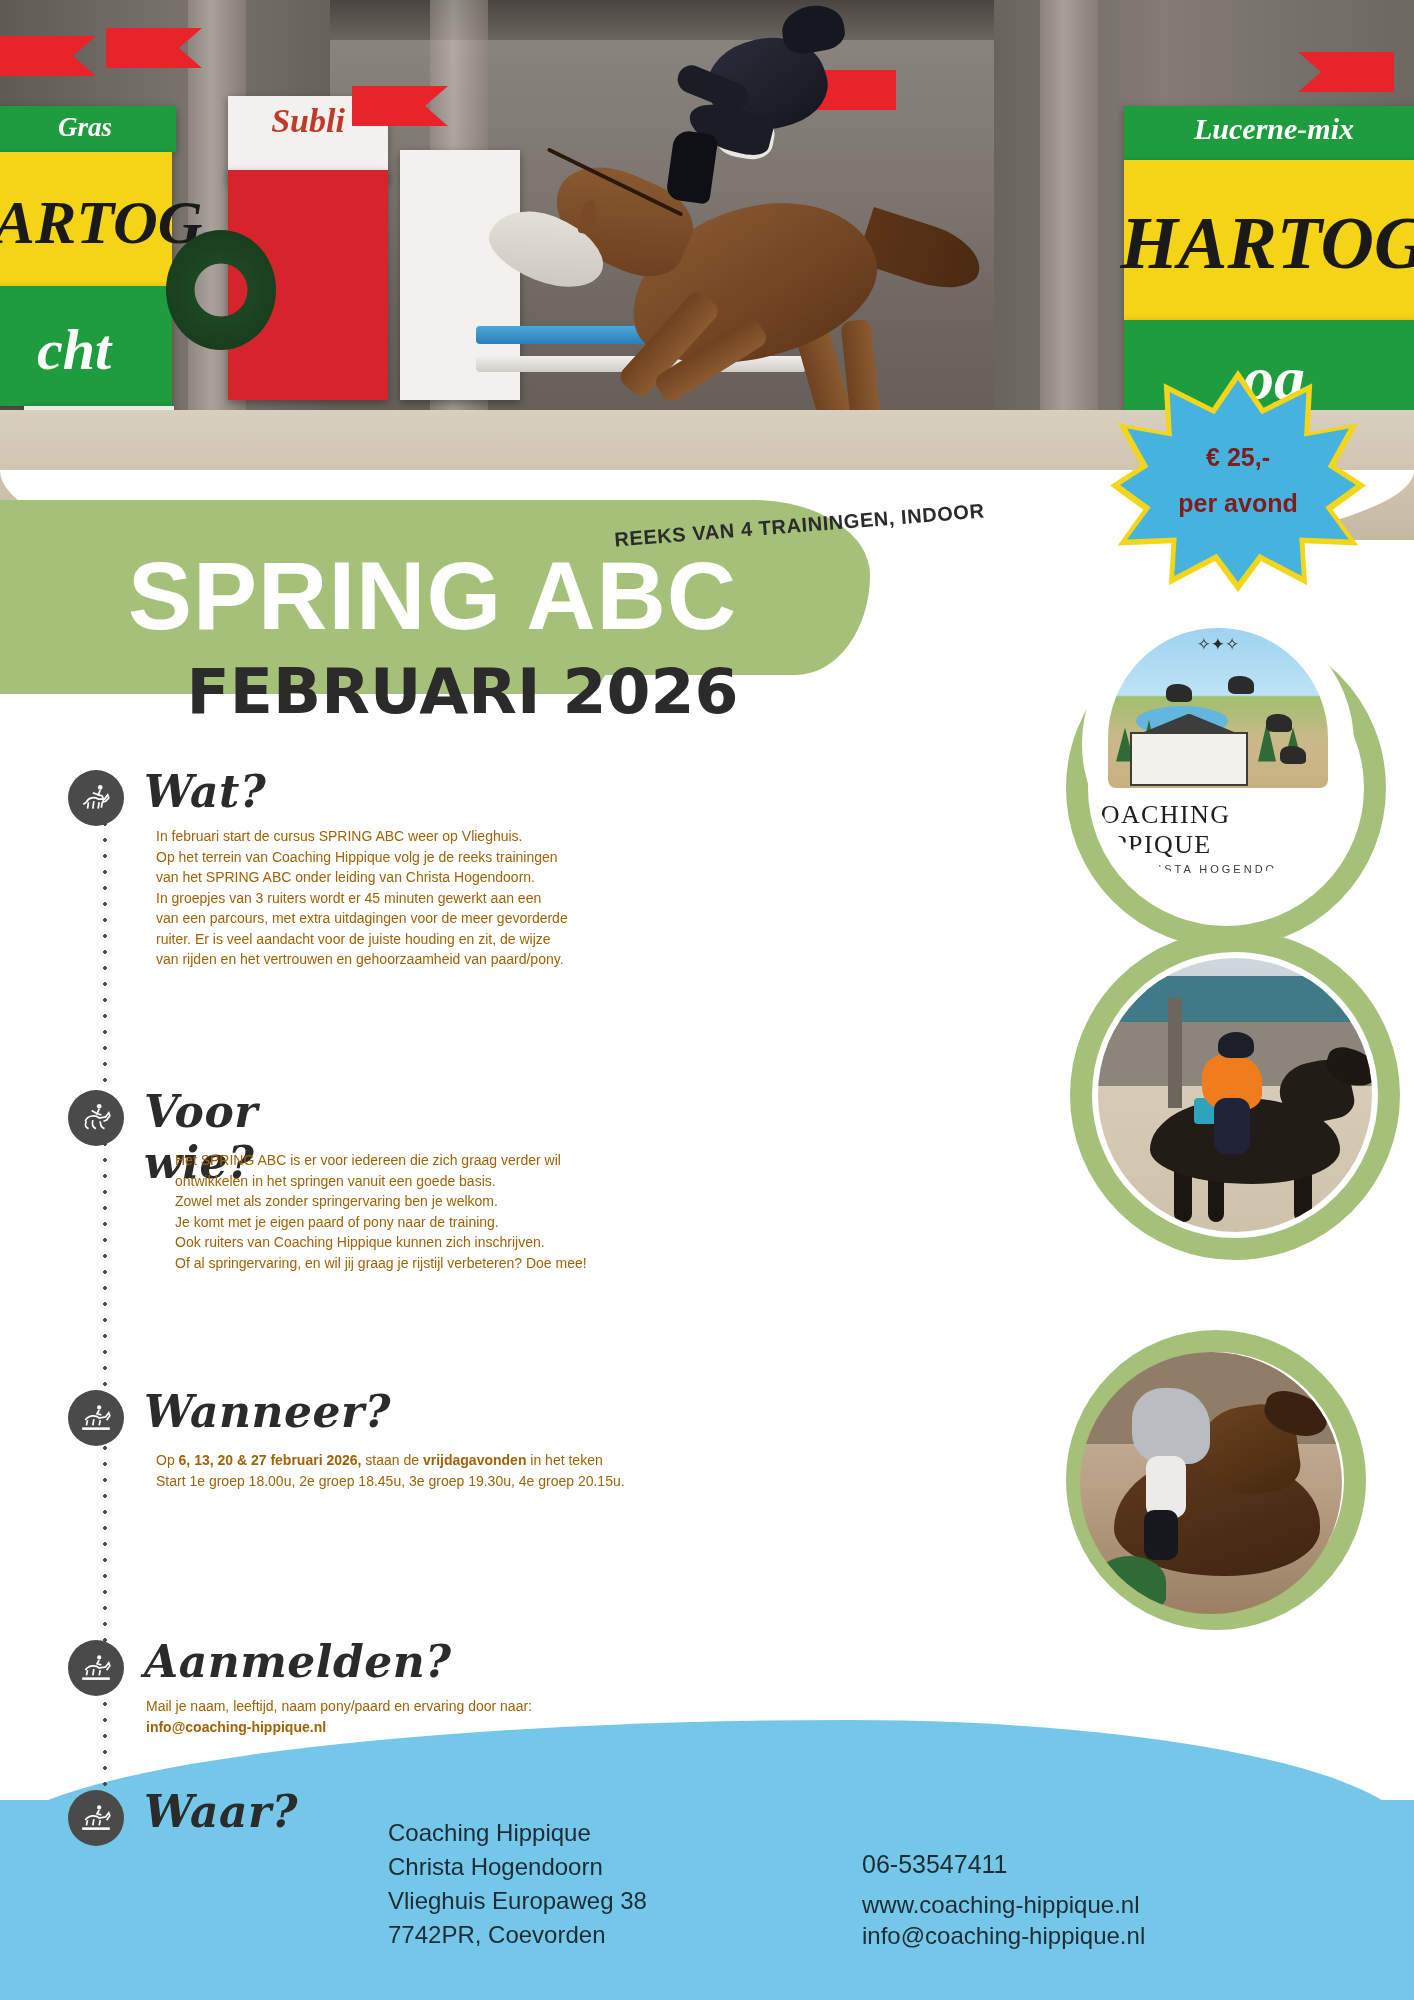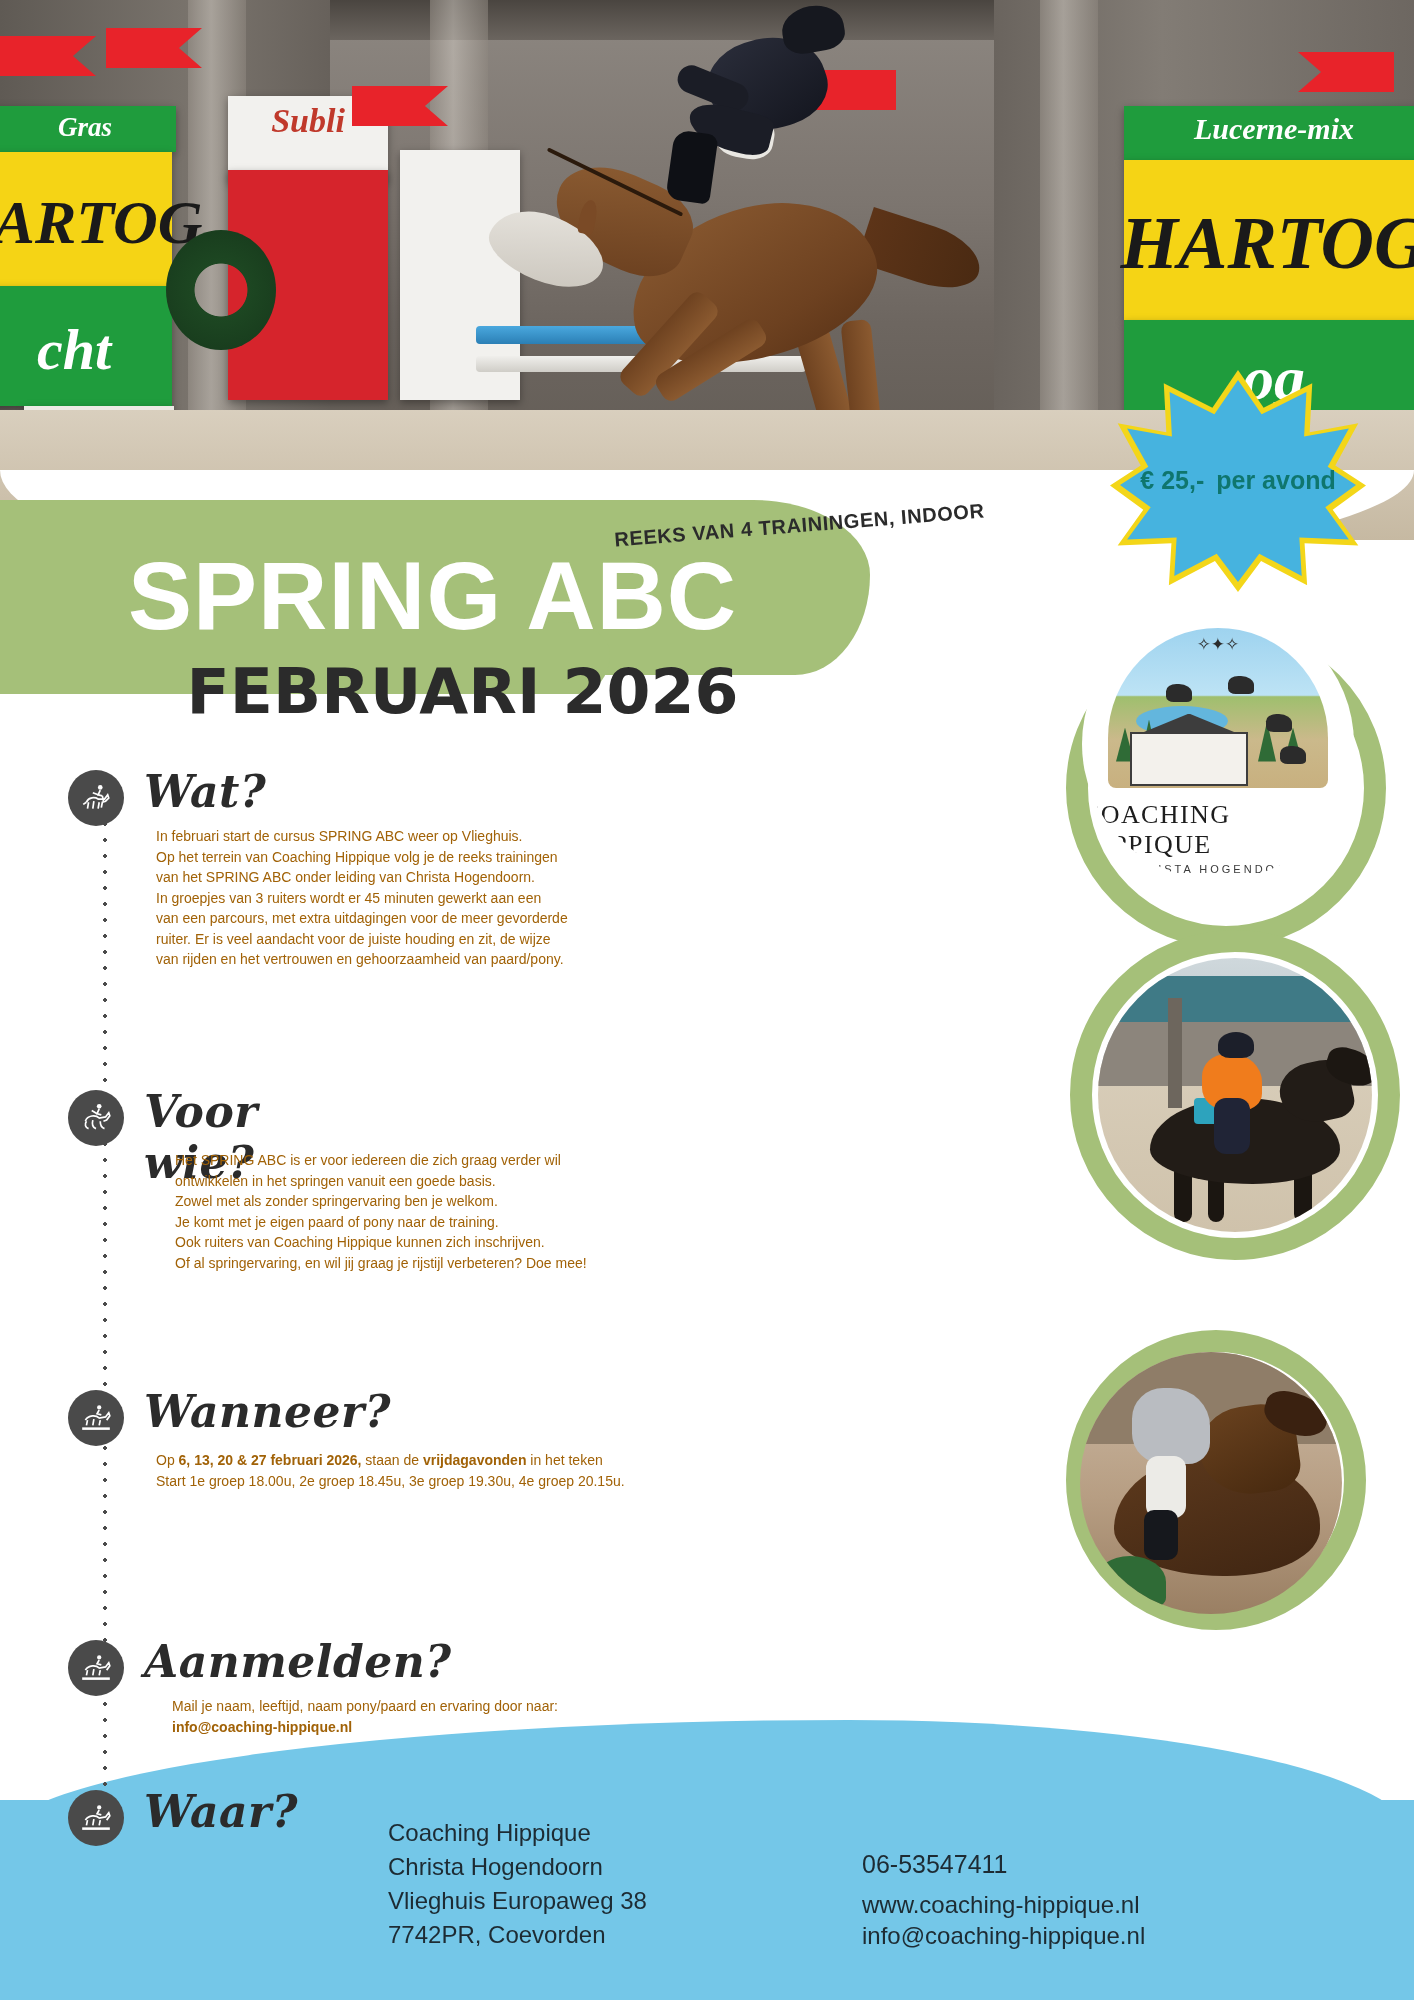--- a/index.html
+++ b/index.html
@@ -216,23 +216,23 @@
   }
   .star {
     position:absolute; inset:0;
     background:#f3d619;
     clip-path: polygon(50% 0%, 60% 17%, 79% 6%, 78% 28%, 97% 24%, 88% 43%, 100% 52%,
       87% 63%, 97% 79%, 76% 78%, 77% 97%, 59% 86%, 50% 100%, 41% 86%, 23% 97%,
       24% 78%, 3% 79%, 13% 63%, 0% 52%, 12% 43%, 3% 24%, 22% 28%, 21% 6%, 40% 17%);
   }
   .star.inner { inset:10px; background:#46b3df; }
   .star-text {
-    position:absolute; inset:0; display:flex; flex-direction:row;
+    position:absolute; inset:0; display:flex; flex-direction:column;
     align-items:center; justify-content:center;
-    font-weight:bold; font-size:25px; color:#0f766e; line-height:1.35;
+    font-weight:bold; font-size:25px; color:#7f1d1d; line-height:1.35;
     text-align:center;
     gap:12px;
   }
 
   
   .ring {
     position:absolute; border-radius:50%; border:22px solid #a5c079; z-index:5;
   }
   .ring1 { right:28px; top:628px; width:320px; height:320px; }
   .ring2 { right:14px; top:930px; width:330px; height:330px; }
@@ -338,21 +338,21 @@
   }
   .sec-body b { font-weight:bold; }
 
   #sec-wat { left:68px; top:770px; }
   #sec-wat .sec-body { width: 790px; }
   #sec-wie { left:68px; top:1090px; }
   #sec-wie .sec-body { left:92px; top:60px; width:800px;margin-left:15px; }
   #sec-wanneer { left:68px; top:1390px; }
   #sec-wanneer .sec-body { left:88px; top:60px; width:860px; }
   #sec-aanmelden { left:68px; top:1640px; }
-  #sec-aanmelden .sec-body { left:104px; top:56px; width:800px; }
+  #sec-aanmelden .sec-body { left:78px; top:56px; width:800px; }
   #sec-waar { left:68px; top:1790px; }
 
   
   .blue-band {
     position:absolute; left:0; bottom:0; width:1414px; height:200px;
     background:#74c7e8; z-index:2;
   }
   .blue-wave {
     position:absolute; left:0; bottom:160px; width:1414px; height:120px;
     background:#74c7e8; z-index:2;

